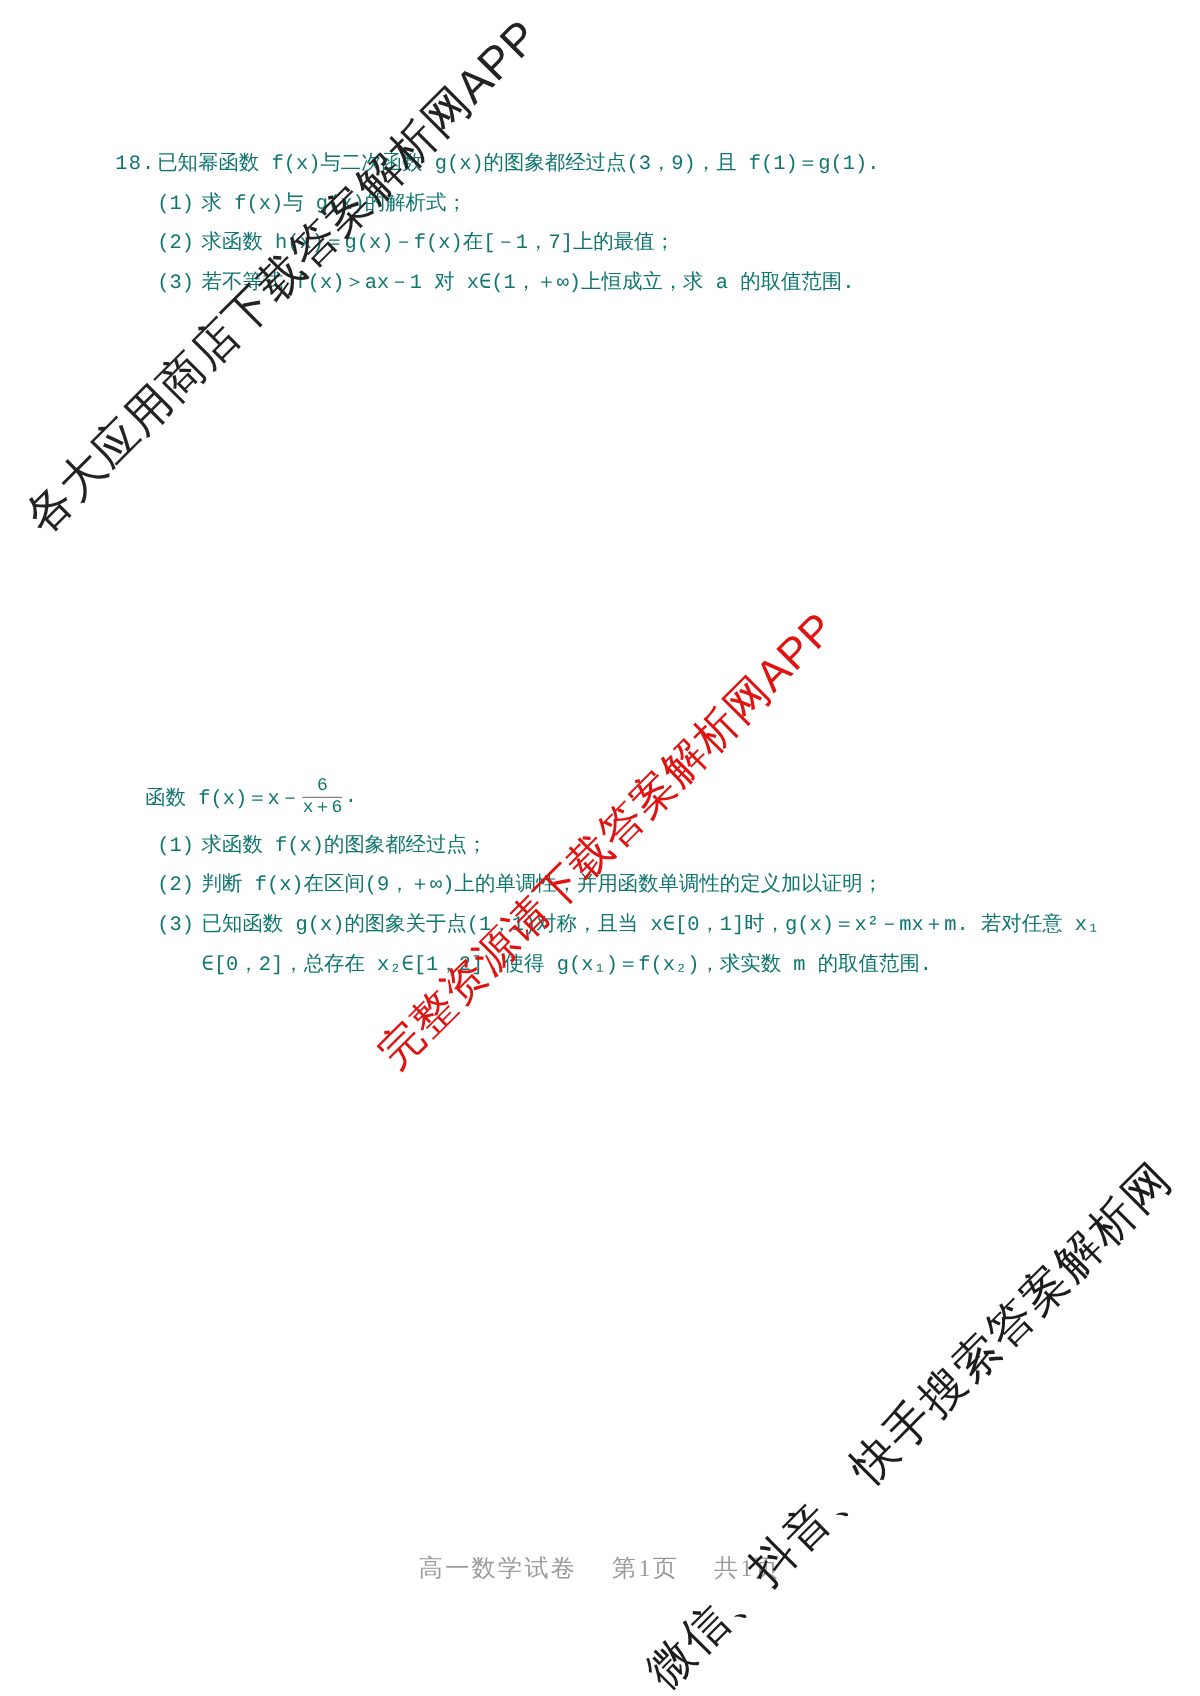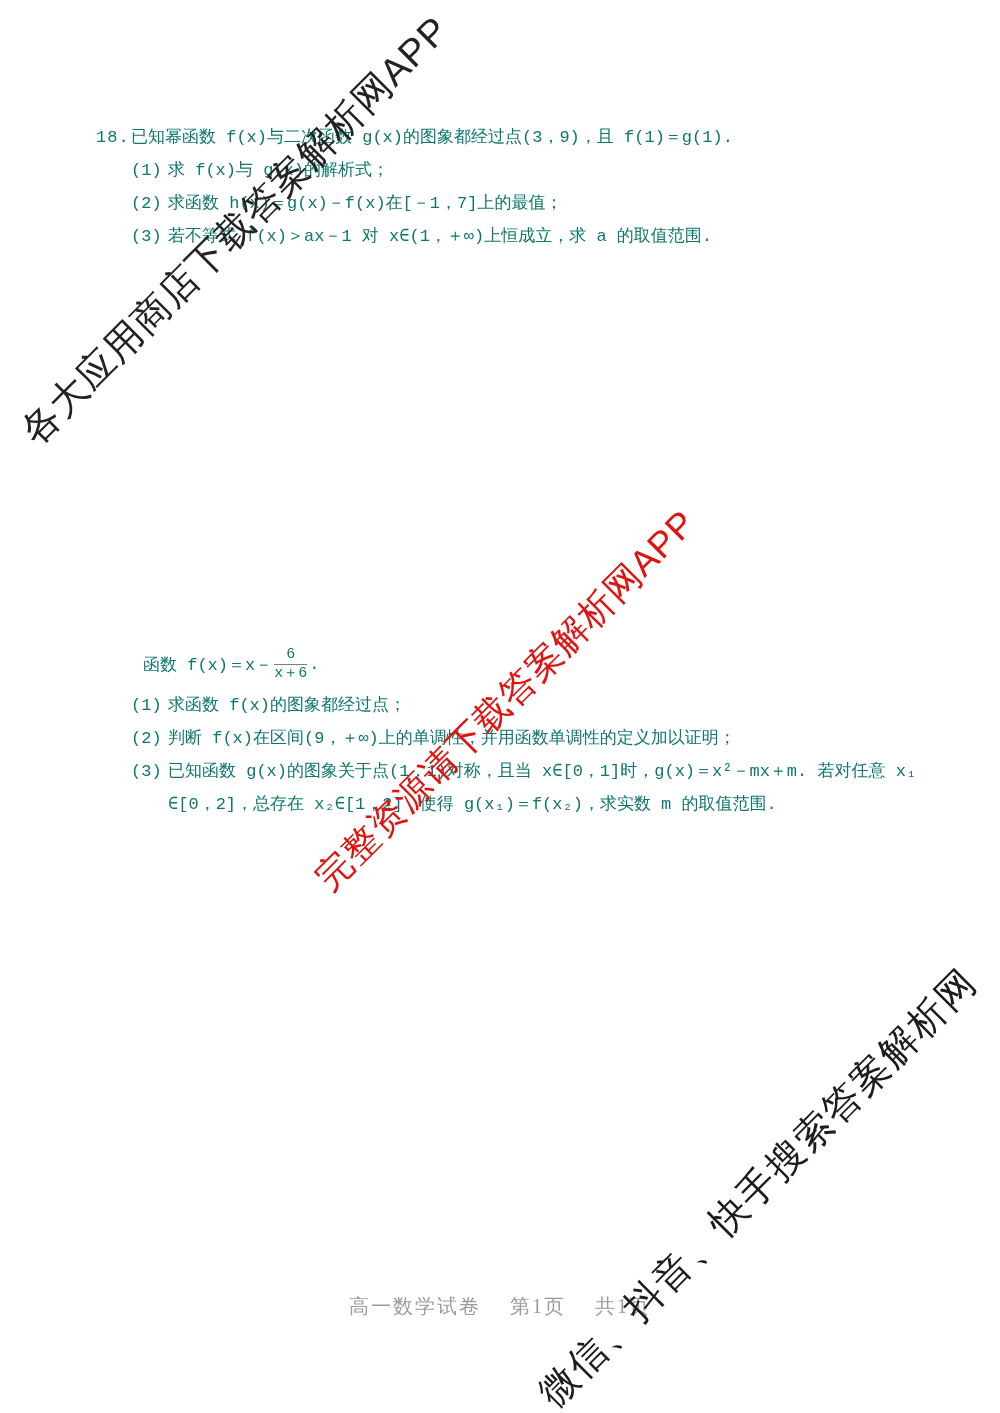--- a/index.html
+++ b/index.html
@@ -12,21 +12,21 @@
   .question{position:absolute;left:96px;width:830px;}
   .q18{top:128px;}
   .q19{top:638px;}
   .row{display:flex;align-items:flex-start;line-height:20px;margin-bottom:13px;}
   .qnum{flex:0 0 35px;letter-spacing:1px;}
   .qintro{flex:1;}
   .part-row{display:flex;margin-left:35px;line-height:20px;margin-bottom:13px;}
   .part-label{flex:0 0 37px;}
   .part-text{flex:1;}
   .cont-row{margin-left:72px;line-height:20px;margin-bottom:13px;}
-  .formula-row{display:flex;align-items:center;margin-left:47px;height:48px;margin-bottom:8px;margin-top:2px;}
+  .formula-row{display:flex;align-items:center;margin-left:25px;height:48px;margin-bottom:8px;margin-top:2px;}
   .frac{display:inline-flex;flex-direction:column;align-items:center;vertical-align:middle;margin:0 2px;font-size:15px;line-height:16px;}
   .frac .bar{width:100%;height:0;border-top:1.2px solid #7e7e7e;margin:1px 0;}
   .watermark{
     position:absolute;white-space:nowrap;transform:rotate(-45deg);transform-origin:center;
     font-family:"Liberation Sans","DejaVu Sans",sans-serif;font-weight:500;
     pointer-events:none;z-index:5;text-align:center;
   }
   .wm-topleft{left:-75px;top:205px;width:620px;font-size:38px;letter-spacing:1px;}
   .wm-red{left:218px;top:676px;width:576px;font-size:36px;letter-spacing:1px;}
   .wm-bottomright{left:458px;top:1162px;width:600px;font-size:38px;letter-spacing:2px;}

